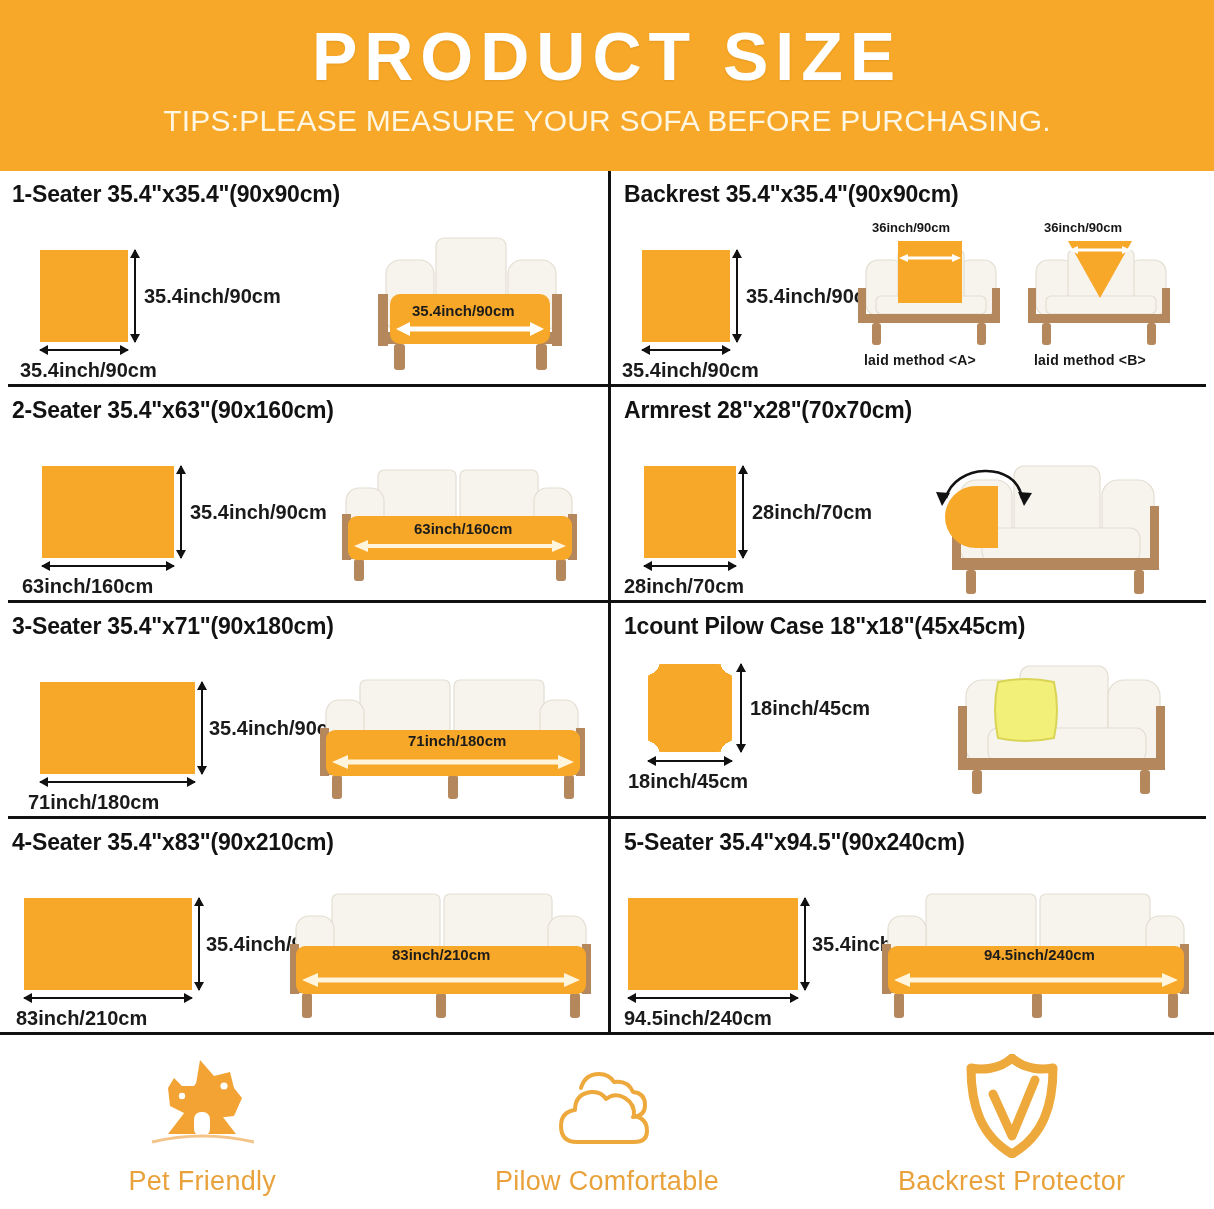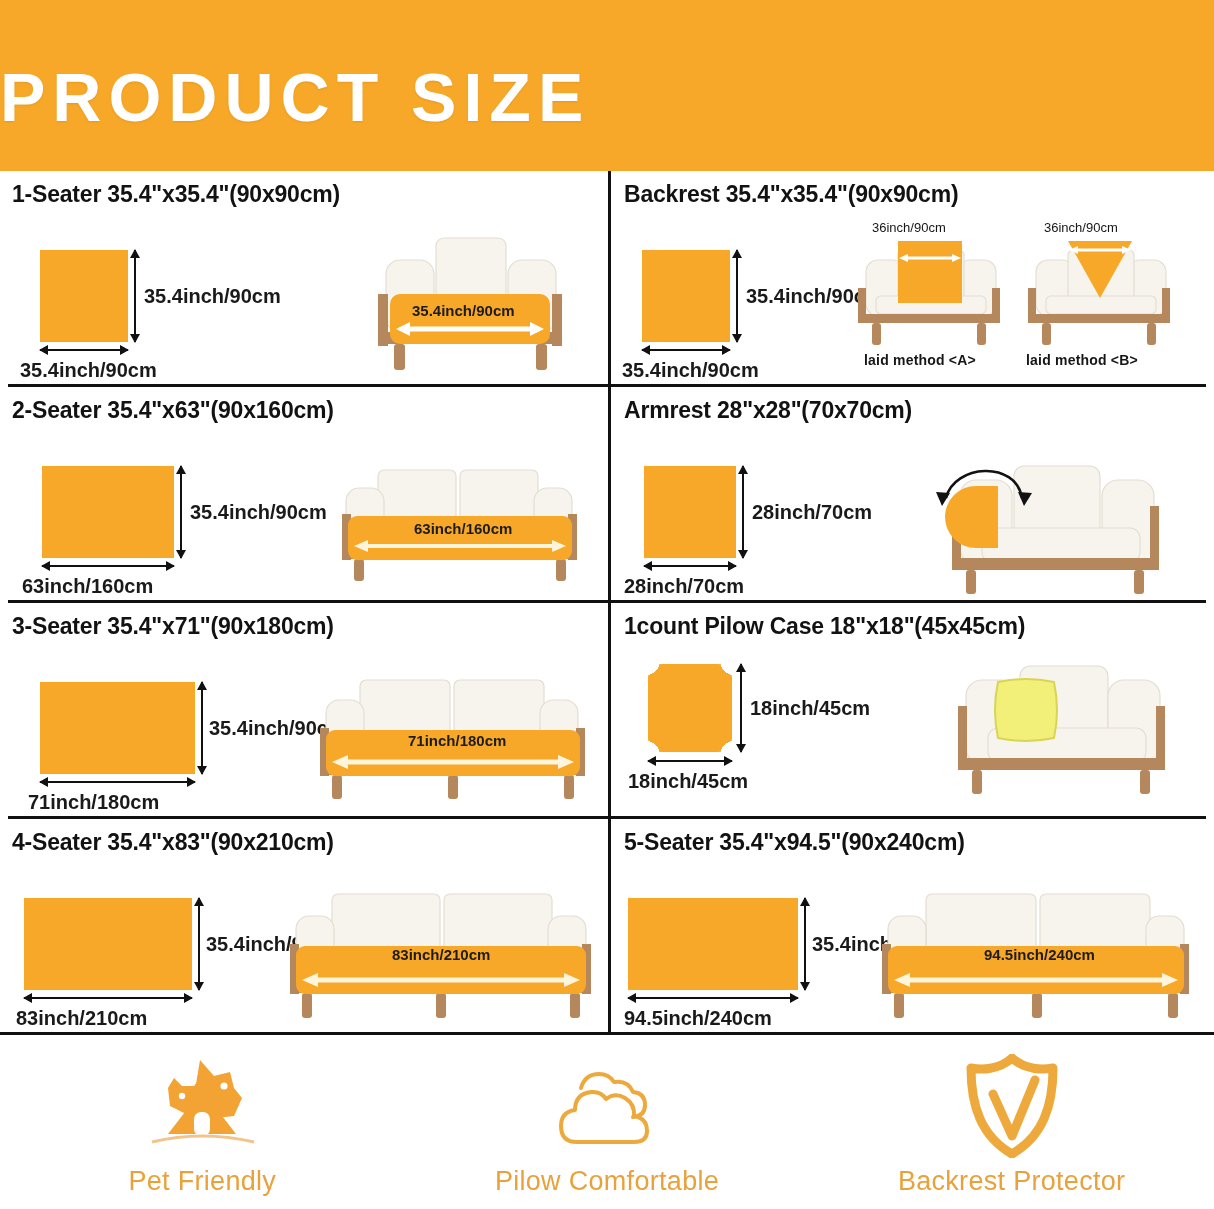--- a/index.html
+++ b/index.html
@@ -8,21 +8,21 @@
     background: #ffffff;
     font-family: "Liberation Sans", sans-serif;
     overflow: hidden;
   }
   .page { position: relative; width: 1214px; height: 1209px; background: #fff; }
 
   
   .header {
     position: absolute; left: 0; top: 0; width: 1214px; height: 171px;
     background: #F7A828;
-    display: flex; flex-direction: row;
+    display: flex; flex-direction: column;
     align-items: center; justify-content: flex-start;
     padding-top: 22px;
   }
   .header-title {
     font-size: 68px; font-weight: 700; color: #FFFFFF;
     letter-spacing: 7px; line-height: 1.0;
     font-family: "Liberation Sans", sans-serif;
     text-shadow: 0 1px 2px rgba(180,110,10,.25);
   }
   .header-sub {
@@ -107,21 +107,21 @@
   }
 
   
   .sofa { position: absolute; }
   .sofa svg { display:block; }
   .sofa-caption {
     position:absolute; font-size:14px; font-weight:700; color:#161616;
     white-space:nowrap; letter-spacing:.2px;
   }
   .sofa-toplabel {
-    position:absolute; font-size:13px; font-weight:400; color:#161616;
+    position:absolute; font-size:13px; font-weight:700; color:#161616;
     white-space:nowrap;
   }
   .overlay-text {
     position:absolute; font-size:15px; font-weight:700; color:#1c1c1c;
     white-space:nowrap;
   }
 
   
   .features {
     position: absolute; left: 0; top: 1038px; width: 1214px; height: 171px;
@@ -138,20 +138,21 @@
     letter-spacing: .3px; white-space: nowrap;
   }
 </style>
 </head>
 <body>
 
 <div class="page">
 
   <div class="header">
     <div class="header-title">PRODUCT SIZE</div>
+    <div class="header-sub">TIPS:PLEASE MEASURE YOUR SOFA BEFORE PURCHASING.</div>
   </div>
 
   <div class="grid">
     <div class="vdivider"></div>
 
     <div class="row" style="top:0">
 
       <div class="cell left">
         <div class="cell-title">1-Seater 35.4"x35.4"(90x90cm)</div>
         <div class="cell-body">
@@ -231,21 +232,21 @@
               <rect x="12" y="52" width="8" height="35" fill="#B5875C"></rect>
               <rect x="146" y="52" width="8" height="35" fill="#B5875C"></rect>
               <rect x="26" y="87" width="9" height="22" rx="3" fill="#B5875C"></rect>
               <rect x="131" y="87" width="9" height="22" rx="3" fill="#B5875C"></rect>
 
               <polygon points="52,5 116,5 84,62" fill="#F7A828"></polygon>
               <line x1="58" y1="14" x2="110" y2="14" stroke="#fff" stroke-width="3"></line>
               <polygon points="53,14 62,10 62,18" fill="#fff"></polygon>
               <polygon points="115,14 106,10 106,18" fill="#fff"></polygon>
             </svg>
-            <div class="sofa-caption" style="left:10px; top:116px;">laid method &lt;B&gt;</div>
+            <div class="sofa-caption" style="left:18px; top:116px;">laid method &lt;B&gt;</div>
           </div>
         </div>
       </div>
 
       <div class="row-sep" style="top:213px;"></div>
     </div>
 
     <div class="row" style="top:216px">
 
       <div class="cell left">

